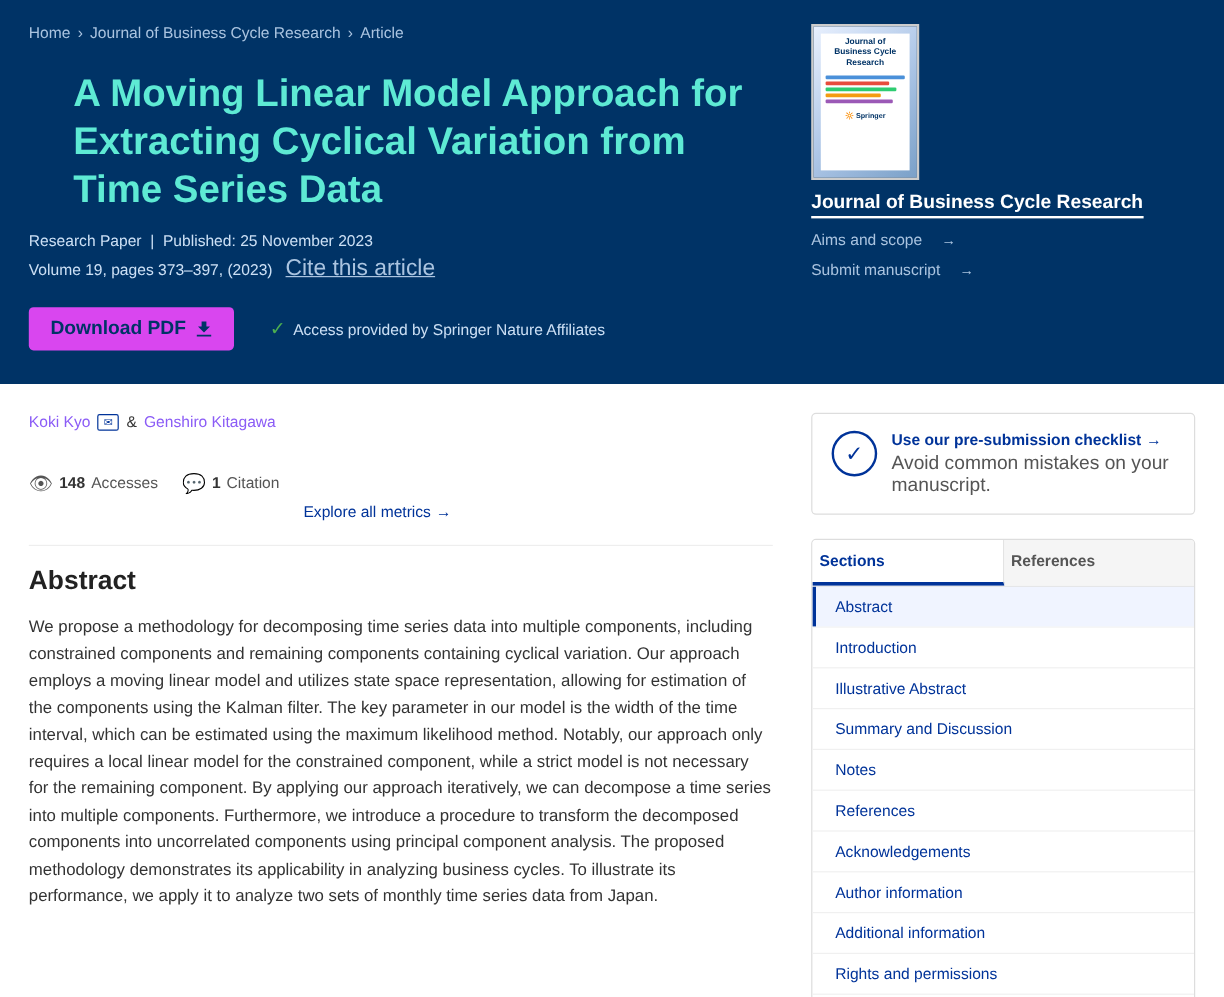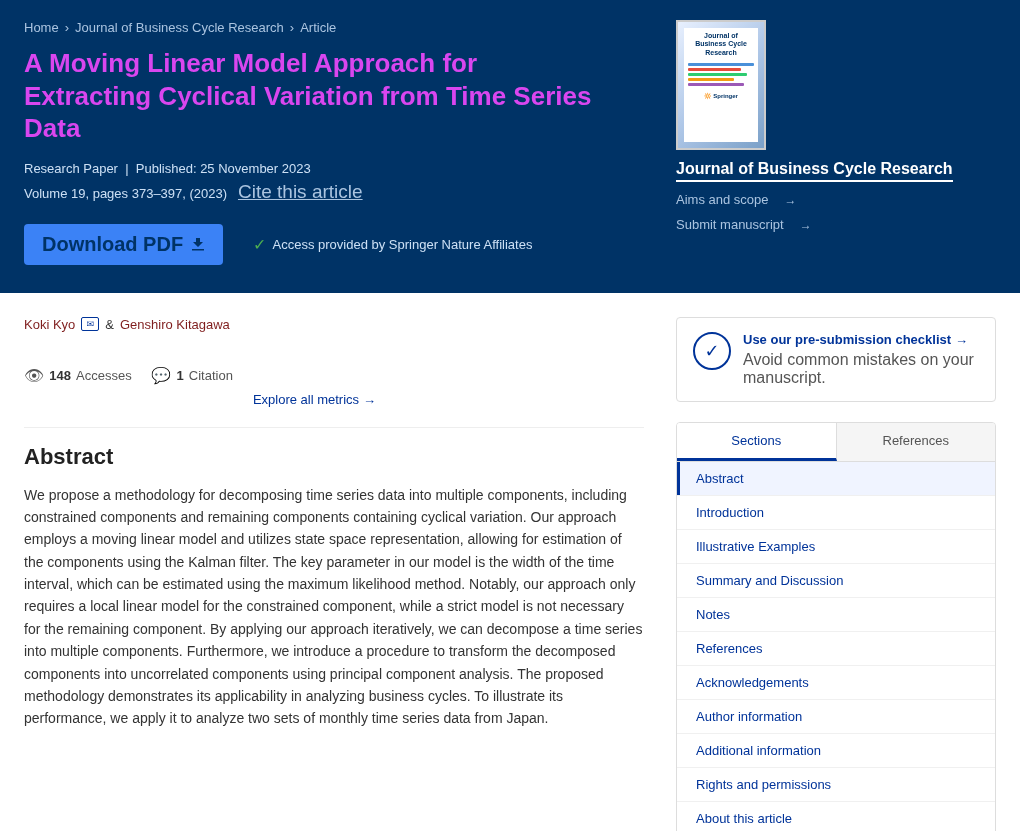--- a/index.html
+++ b/index.html
@@ -27,60 +27,61 @@
       width: 320px;
     }
 
     
     .breadcrumb {
       display: flex;
       align-items: center;
       gap: 6px;
       font-size: 13px;
       color: #aac4e0;
-      margin-bottom: 12px;
+      margin-bottom: 22px;
     }
     .breadcrumb a {
       color: #aac4e0;
       text-decoration: none;
     }
     .breadcrumb .sep { color: #aac4e0; }
 
     
     .article-title {
-      font-size: 26px;
-      font-weight: bold;
-      color: #d946ef;
+      font-size: 32px;
+      font-weight: bold;
+      color: #5eead4;
       line-height: 1.25;
       margin-bottom: 16px;
       max-width: 580px;
+      margin-left: 37px;
     }
 
     
     .meta-line {
       font-size: 13px;
       color: #cce0f5;
       margin-bottom: 5px;
     }
     .meta-line a {
       color: #cce0f5;
       text-decoration: underline;
     }
 
     
     .btn-download {
       display: inline-flex;
       align-items: center;
       gap: 8px;
-      background: #3b82f6;
+      background: #d946ef;
       color: #003366;
       border: none;
       border-radius: 4px;
       padding: 9px 18px;
-      font-size: 20px;
+      font-size: 16px;
       font-weight: bold;
       cursor: pointer;
       margin-top: 16px;
       margin-right: 14px;
     }
     .btn-download svg { fill: #003366; }
 
     .access-note {
       display: inline-flex;
       align-items: center;
@@ -188,21 +189,21 @@
     
     .authors-line {
       font-size: 13px;
       color: #333;
       margin-bottom: 12px;
       display: flex;
       align-items: center;
       gap: 6px;
     }
     .author-link {
-      color: #7f1d1d;
+      color: #8b5cf6;
       text-decoration: none;
     }
     .email-icon {
       display: inline-flex;
       align-items: center;
       justify-content: center;
       width: 18px;
       height: 14px;
       border: 1.5px solid #003399;
       border-radius: 2px;
@@ -298,24 +299,23 @@
       border: 1px solid #ddd;
       border-radius: 4px;
       overflow: hidden;
     }
     .sections-tabs {
       display: flex;
       border-bottom: 1px solid #ddd;
     }
     .tab-item {
       flex: 1;
-      text-align: center;
       padding: 10px 6px;
       font-size: 13px;
-      font-weight: normal;
+      font-weight: bold;
       cursor: pointer;
       color: #333;
       border-right: 1px solid #ddd;
     }
     .tab-item:last-child { border-right: none; }
     .tab-item.active {
       background: #fff;
       color: #003399;
       border-bottom: 3px solid #003399;
     }
@@ -483,21 +483,21 @@
       </div>
 
       <ul class="sections-list">
         <li class="section-item">
           <a href="#" class="section-link active">Abstract</a>
         </li>
         <li class="section-item">
           <a href="#" class="section-link">Introduction</a>
         </li>
         <li class="section-item">
-          <a href="#" class="section-link">Illustrative Examples</a>
+          <a href="#" class="section-link">Illustrative Abstract</a>
         </li>
         <li class="section-item">
           <a href="#" class="section-link">Summary and Discussion</a>
         </li>
         <li class="section-item">
           <a href="#" class="section-link">Notes</a>
         </li>
         <li class="section-item">
           <a href="#" class="section-link">References</a>
         </li>

